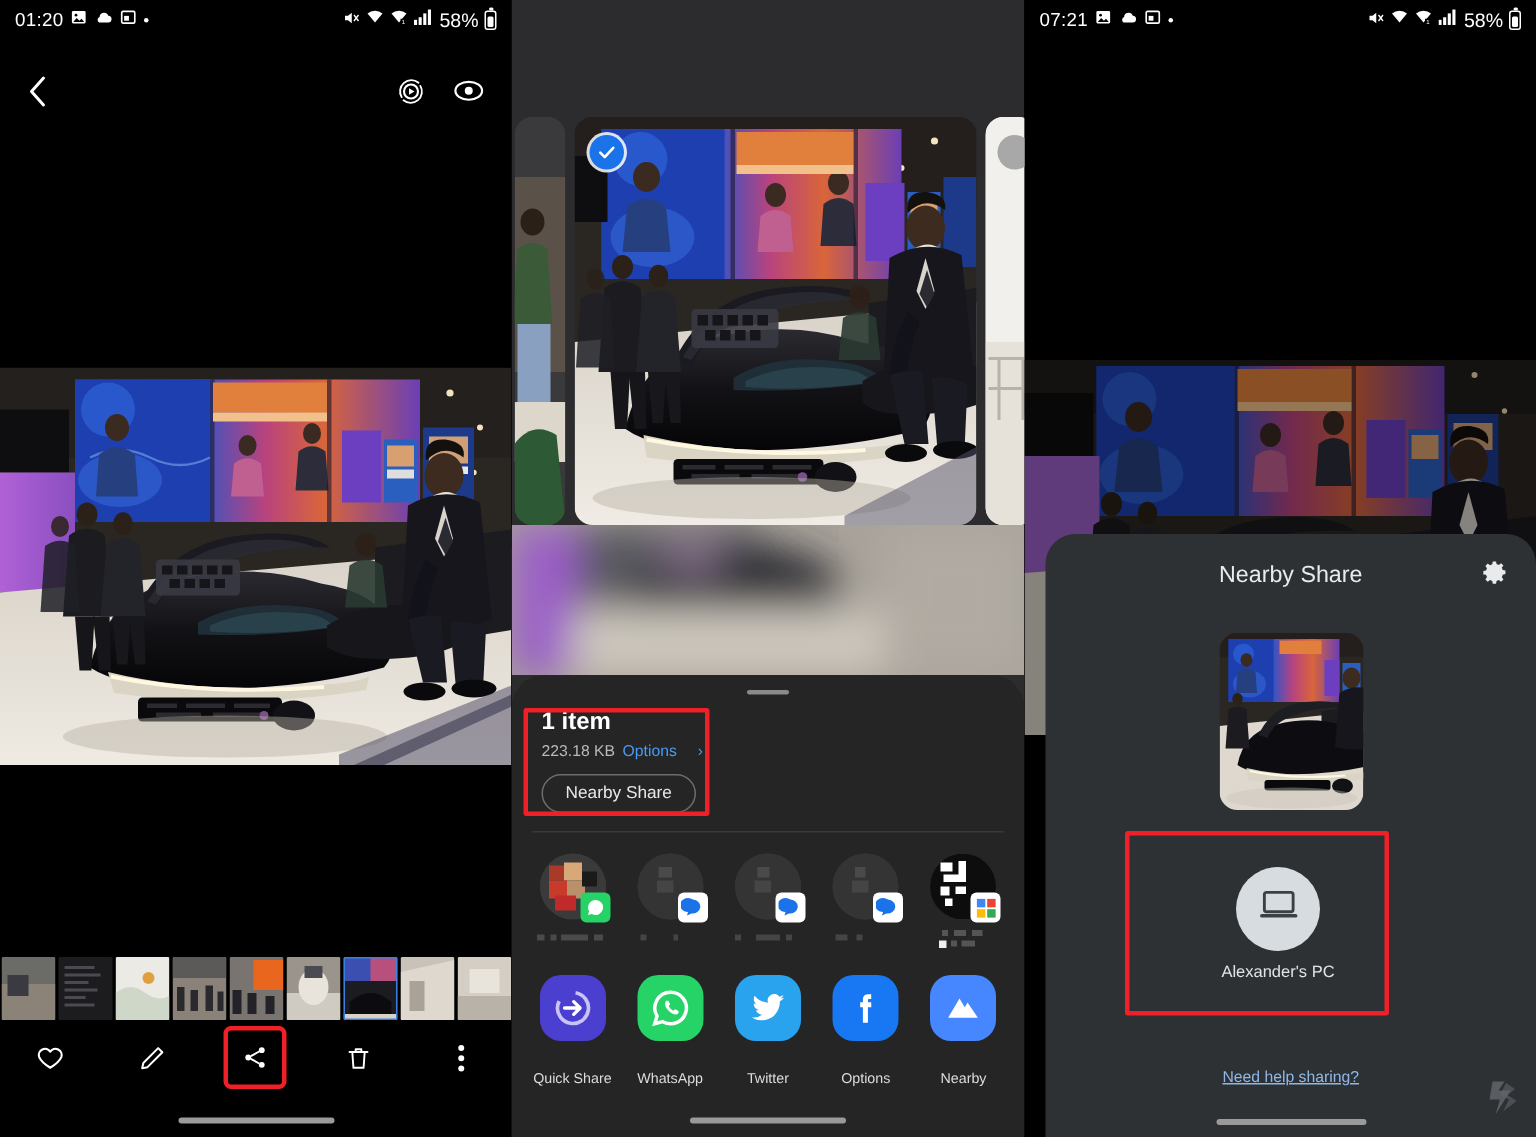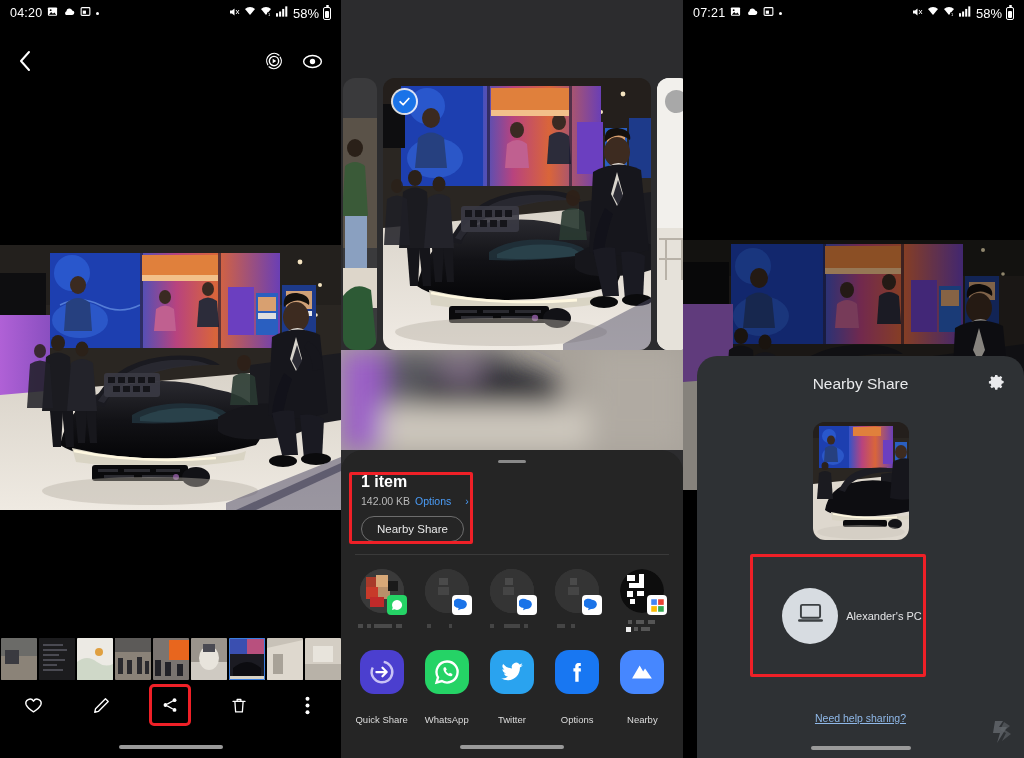--- a/index.html
+++ b/index.html
@@ -110,39 +110,39 @@
     position: absolute; left: 14px; bottom: 0; width: 327px; height: 402px;
     background: #2e3134; border-radius: 20px 20px 0 0; z-index: 20;
   }
   .ns-title-row { display: flex; align-items: center; justify-content: center; position: relative; height: 56px; }
   .ns-title { color: #e9eaec; font-size: 15.5px; }
   .ns-gear { position: absolute; right: 18px; top: 50%; transform: translateY(-50%); cursor: pointer; }
   .ns-thumb { width: 96px; height: 118px; border-radius: 12px; overflow: hidden; margin: 10px auto 0; position: relative;}
   .hl-box-3 { position: absolute; left: 53px; top: 198px; width: 176px; height: 123px;
               border: 3px solid #ef2027; border-radius: 2px; z-index: 25; pointer-events:none;}
   .device { position: absolute; left: 53px; top: 198px; width: 204px; height: 123px;
-            display: flex; align-items: center; justify-content: center; gap: 8px; cursor: pointer;}
+            display: flex; flex-direction: column; align-items: center; justify-content: center; gap: 8px; cursor: pointer;}
   .device-av { width: 56px; height: 56px; border-radius: 50%; background: #d7dce1; display:flex; align-items:center; justify-content:center;}
   .device-name { font-size: 11px; color: #e2e3e5; }
   .ns-help { position: absolute; left: 0; right: 0; bottom: 34px; text-align: center;
              color: #8fb8e8; font-size: 10.5px; text-decoration: underline; cursor: pointer;}
   .ns-home { position: absolute; bottom: 8px; left: 50%; transform: translateX(-50%);
              width: 100px; height: 4px; background: #9a9a9a; border-radius: 3px;}
   .watermark { position: absolute; right: 7px; bottom: 10px; width: 32px; height: 32px; opacity:.55; z-index: 30;}
 </style>
 </head>
 <body>
 
 <div class="screen">
 
   <div class="panel p1">
 
     <div class="statusbar">
       <div class="sb-left">
-        <span class="sb-time">04:20</span>
+        <span class="sb-time">01:20</span>
         <span class="sb-ico">
           <svg width="11" height="11" viewBox="0 0 24 24">
               <rect x="2" y="3" width="20" height="18" rx="2" fill="#fff"></rect>
               <circle cx="8" cy="9" r="2" fill="#000"></circle>
               <path d="M4 19l5-6 4 4 3-3 4 5z" fill="#000"></path>
             </svg>
         </span>
         <span class="sb-ico">
           <svg width="12" height="11" viewBox="0 0 24 18">
               <path d="M6 16h12a4.5 4.5 0 0 0 .4-9 6 6 0 0 0-11.6 1.6A4.2 4.2 0 0 0 6 16z" fill="#fff"></path>
@@ -643,21 +643,21 @@
         </g>
       </svg>
     </div>
 
     <div class="sheet">
       <div class="sheet-handle"></div>
       <div class="hl-box-1"></div>
       <div class="sheet-head">
         <div class="item-count">1 item</div>
         <div class="item-meta">
-          <span>142.00 KB</span>
+          <span>223.18 KB</span>
           <span class="options-link">
             <span>Options</span>
               <span>›</span>
           </span>
         </div>
         <button class="nearby-pill">Nearby Share</button>
         <div class="sheet-div"></div>
       </div>
 
       <div class="contacts-row">

